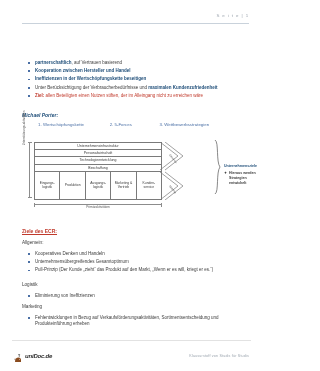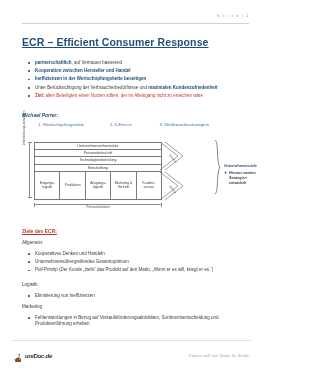--- a/index.html
+++ b/index.html
@@ -214,21 +214,20 @@
 </head>
 <body>
 
 <div class="page">
 
   <div class="header">
     <div class="header-page">S e i t e  | 1</div>
     <div class="header-rule"></div>
   </div>
 
-  <div class="title">ECR – Efficient Consumer Response</div>
 
   <ul class="bl intro-list">
     <li>
       <span class="b">partnerschaftlich</span><span>, auf Vertrauen basierend</span>
     </li>
     <li>
       <span class="b">Kooperation zwischen Hersteller und Handel</span>
     </li>
     <li>
       <span class="b">Ineffizienzen in der Wertschöpfungskette beseitigen</span>

